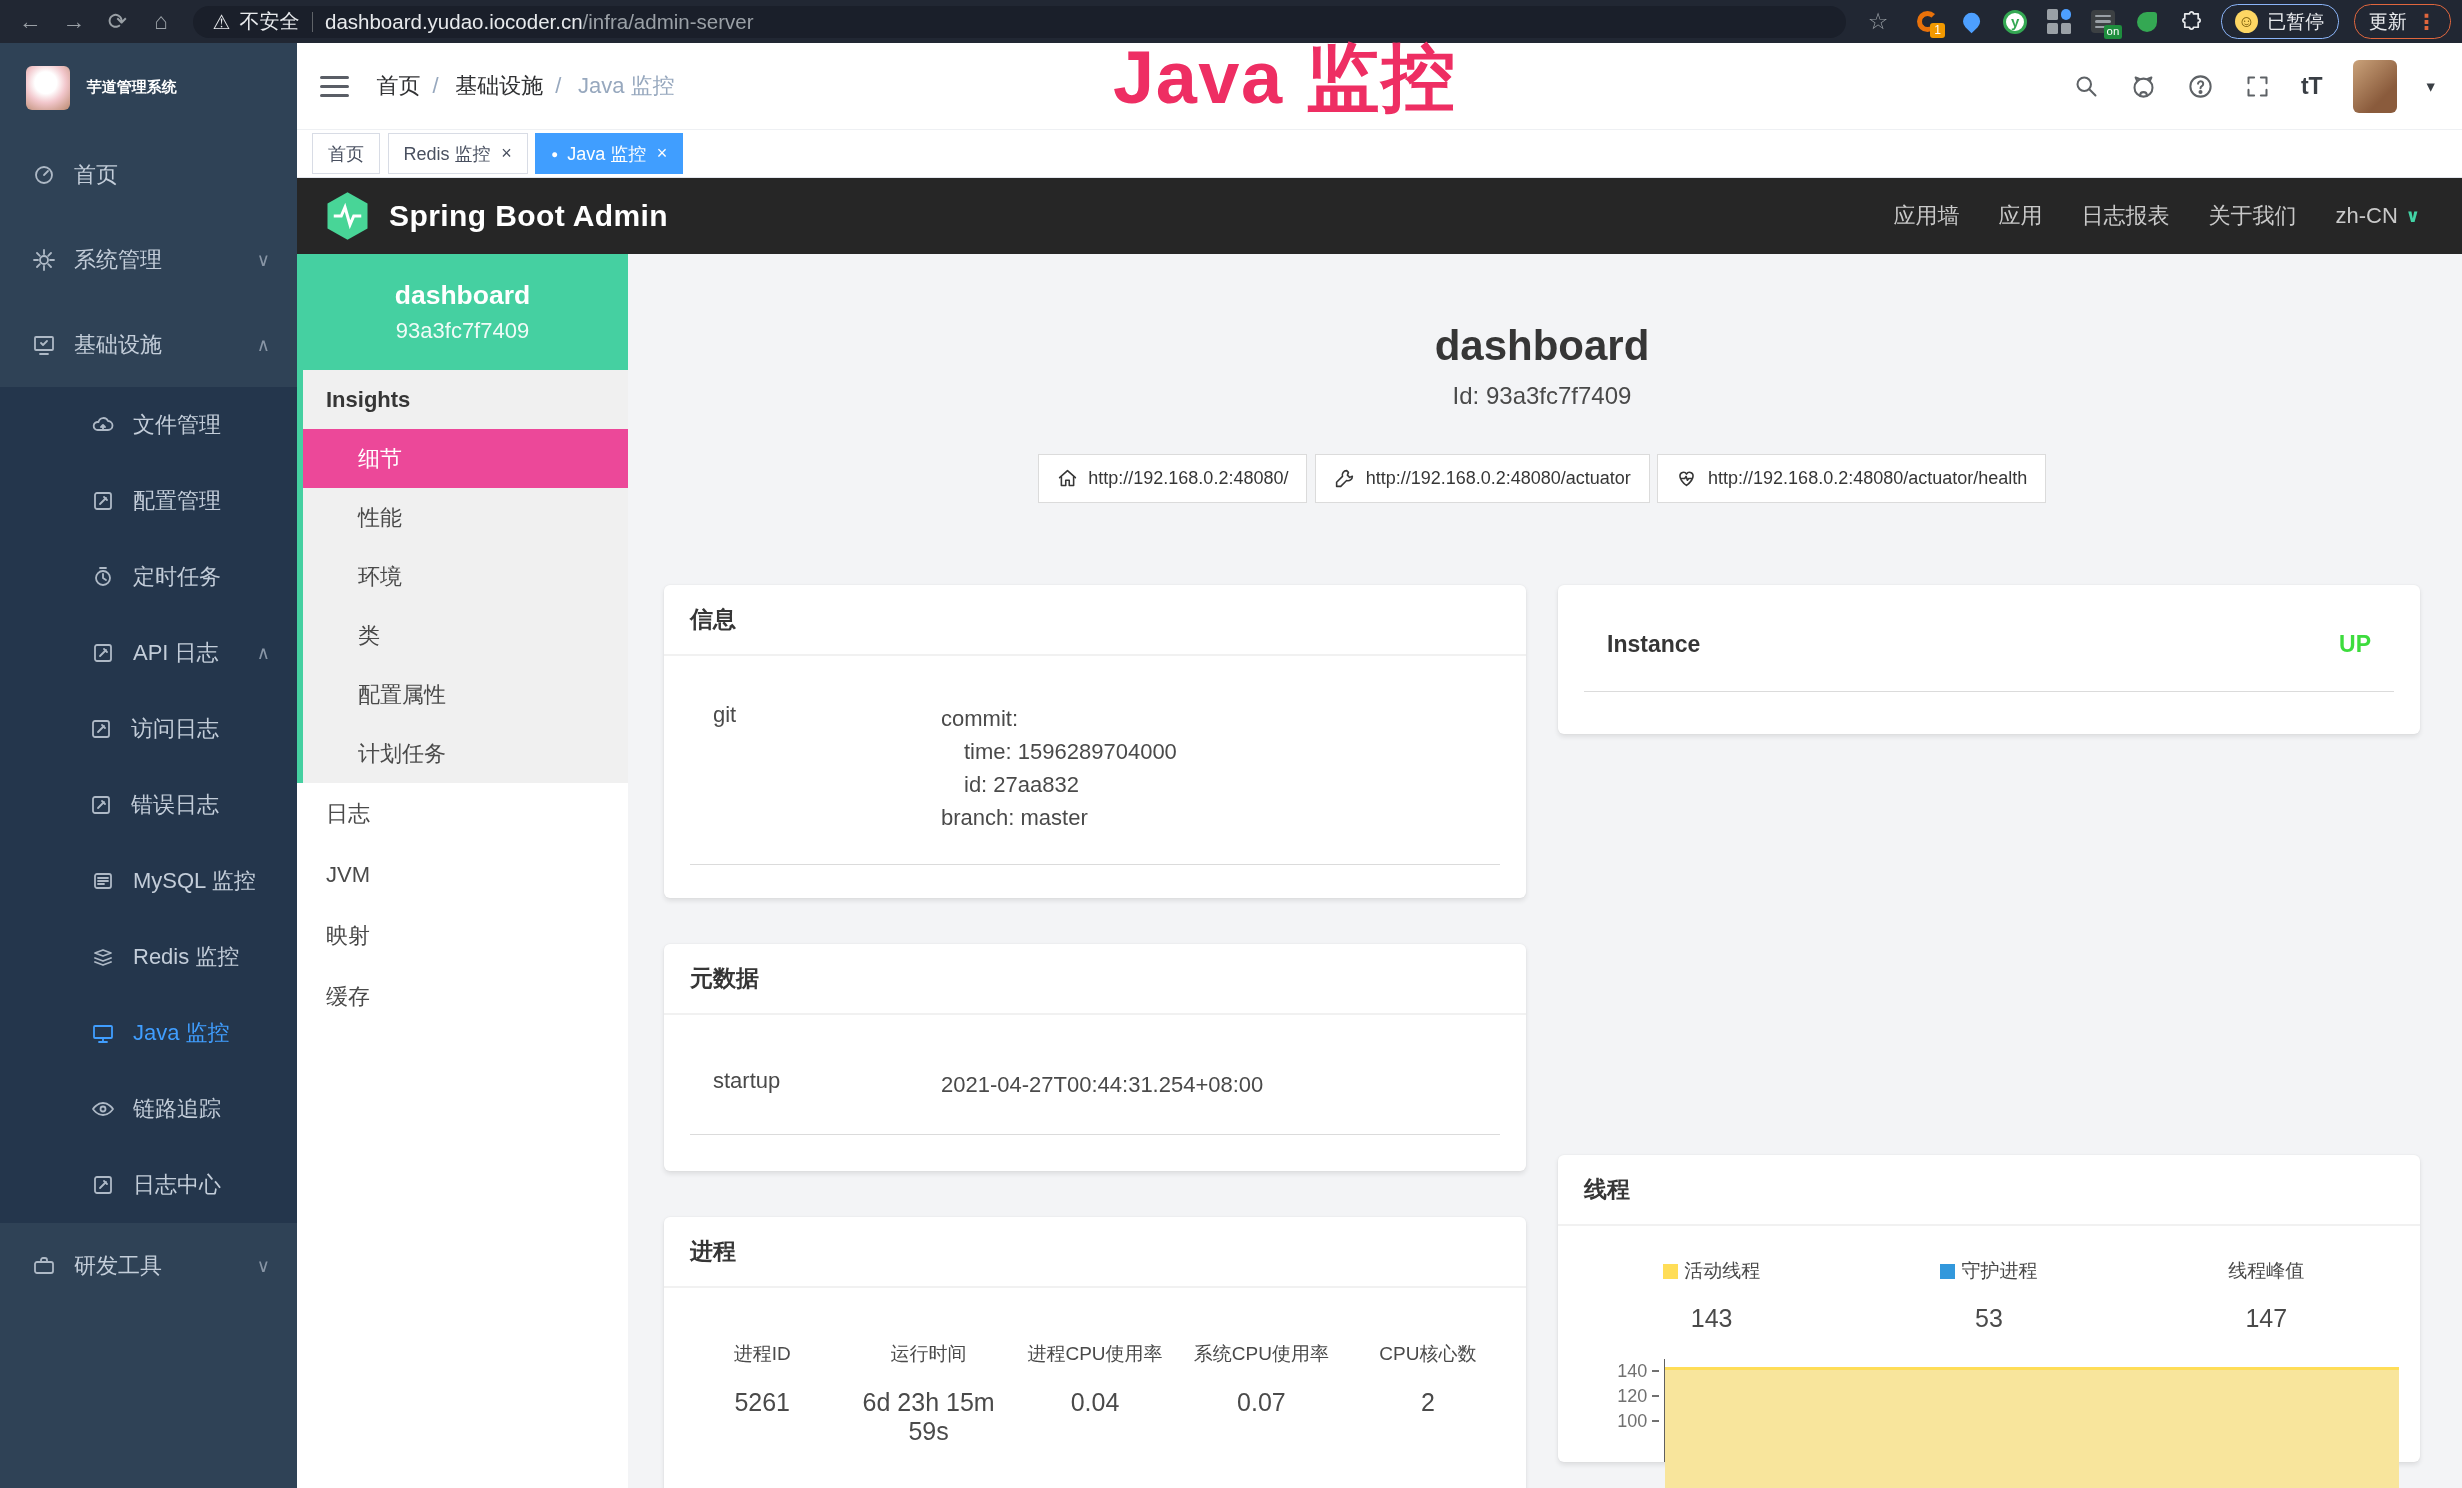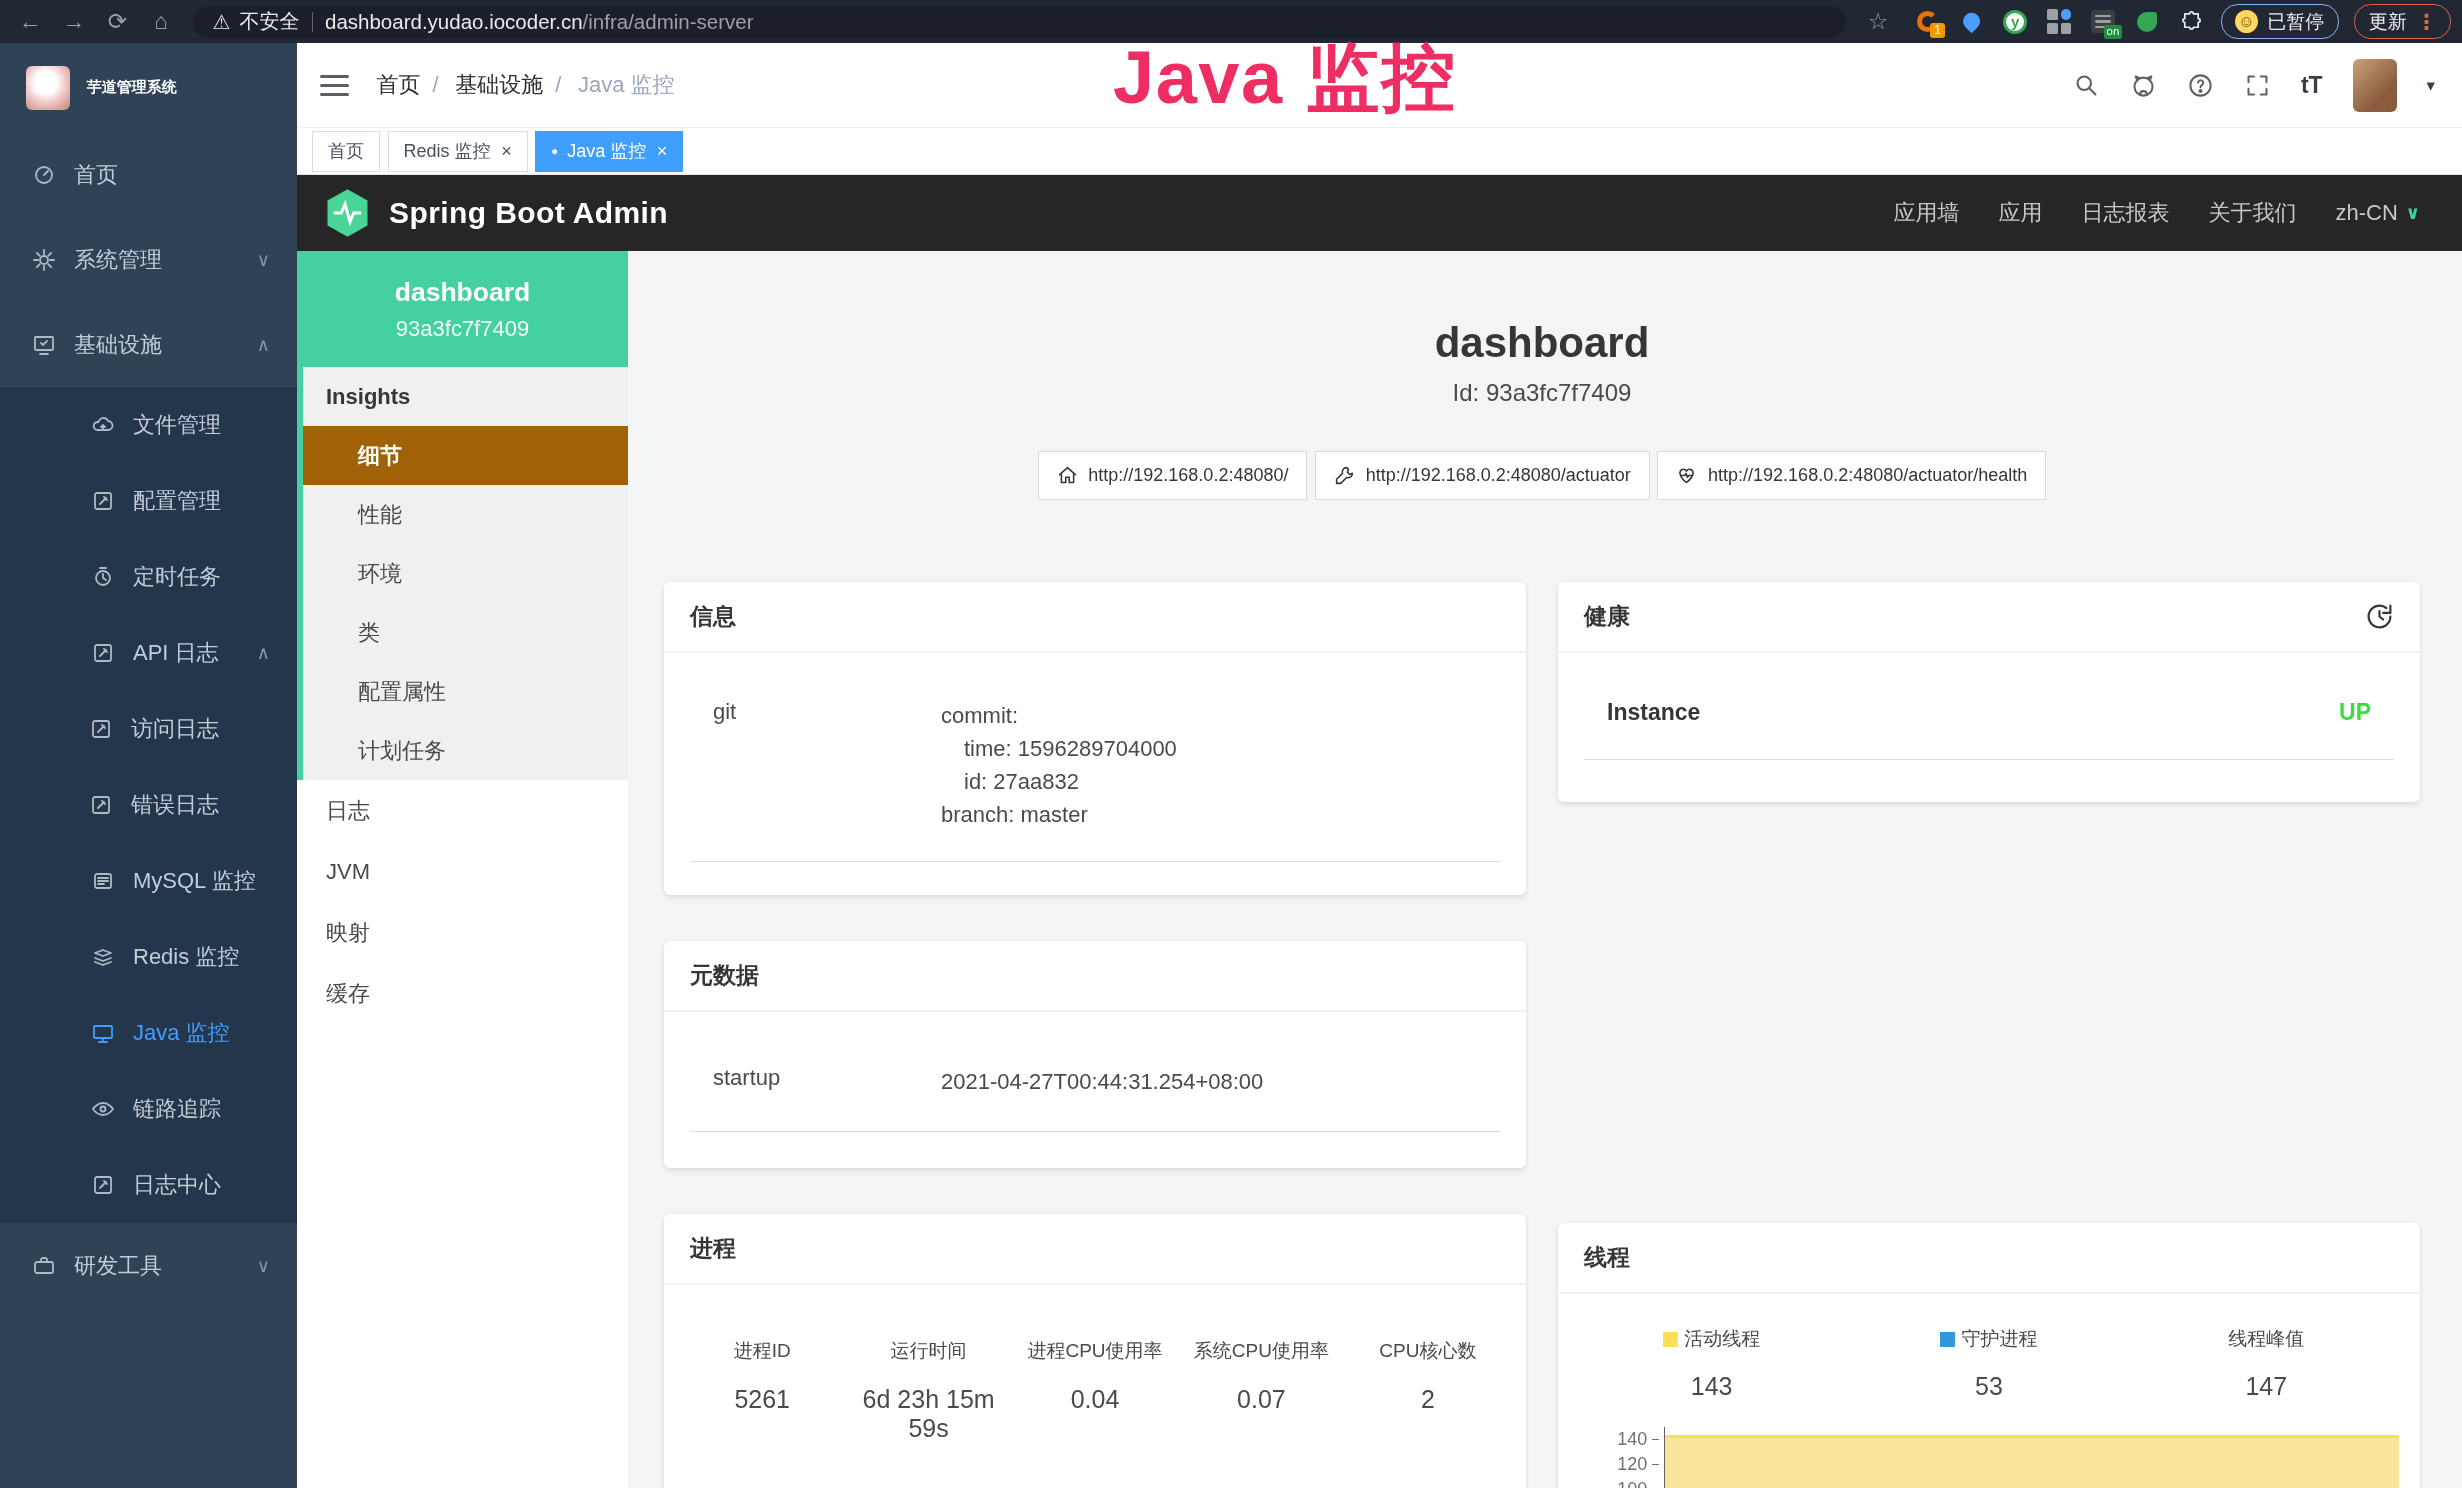--- a/index.html
+++ b/index.html
@@ -91,21 +91,21 @@
   .lang .g-caret{color:#42d3a5;font-size:18px;font-weight:700;}
 
   .sba-body{flex:1 1 auto;display:flex;min-height:0;}
   .sba-side{width:331px;background:#fff;flex:0 0 auto;}
   .inst-box{height:116px;background:#45d0a1;color:#fff;display:flex;flex-direction:column;align-items:center;justify-content:center;gap:7.6px;}
   .inst-name{font-size:26.5px;font-weight:700;}
   .inst-id{font-size:22px;opacity:.92;}
   .ins-group{background:#f0f0f0;border-left:6px solid #45d0a1;}
   .grp-label{height:59px;display:flex;align-items:center;padding-left:23px;font-size:22px;font-weight:700;color:#363636;}
   .ins-item{height:59px;display:flex;align-items:center;padding-left:55px;font-size:22px;color:#4a4a4a;cursor:pointer;}
-  .ins-item.active{background:#a16207;color:#fff;font-weight:bold;}
+  .ins-item.active{background:#ec4899;color:#fff;}
   .root-item{height:61px;display:flex;align-items:center;padding-left:29px;font-size:22px;color:#4a4a4a;cursor:pointer;background:#fff;}
 
   .sba-content{flex:1 1 auto;padding:33px 42px 0 36px;min-width:0;}
   .page-title{margin-top:35px;text-align:center;font-size:42px;font-weight:700;color:#363636;}
   .page-id{margin-top:12px;text-align:center;font-size:24px;color:#4a4a4a;}
   .chips{margin-top:44px;display:flex;justify-content:center;gap:7.6px;}
   .chip{height:47px;background:#fff;border:0.8px solid #dbdbdb;display:flex;align-items:center;gap:10.6px;
         padding:0 18px;font-size:18px;color:#363636;cursor:pointer;}
   .cicon{width:21px;height:21px;stroke:#363636;}
 
@@ -503,28 +503,20 @@
                       <span class="t-cell">0.04</span>
                       <span class="t-cell">0.07</span>
                       <span class="t-cell">2</span>
                     </div>
                   </div>
                 </div>
               </div>
 
               <div class="col">
                 <div class="card">
-                  <div class="card-header">
-                    <span>健康</span>
-                    <svg class="hist line" viewBox="0 0 24 24">
-                        <path d="M21 12a9 9 0 1 1-3.2-6.9"></path>
-                        <path d="M21 3v6h-6"></path>
-                        <path d="M12 7.5V12l3 2.5"></path>
-                      </svg>
-                  </div>
                   <div class="health-body">
                     <div class="health-row">
                       <span class="health-label">Instance</span>
                       <span class="up">UP</span>
                     </div>
                   </div>
                 </div>
 
                 <div class="card" style="margin-top:421px;">
                   <div class="card-header">

